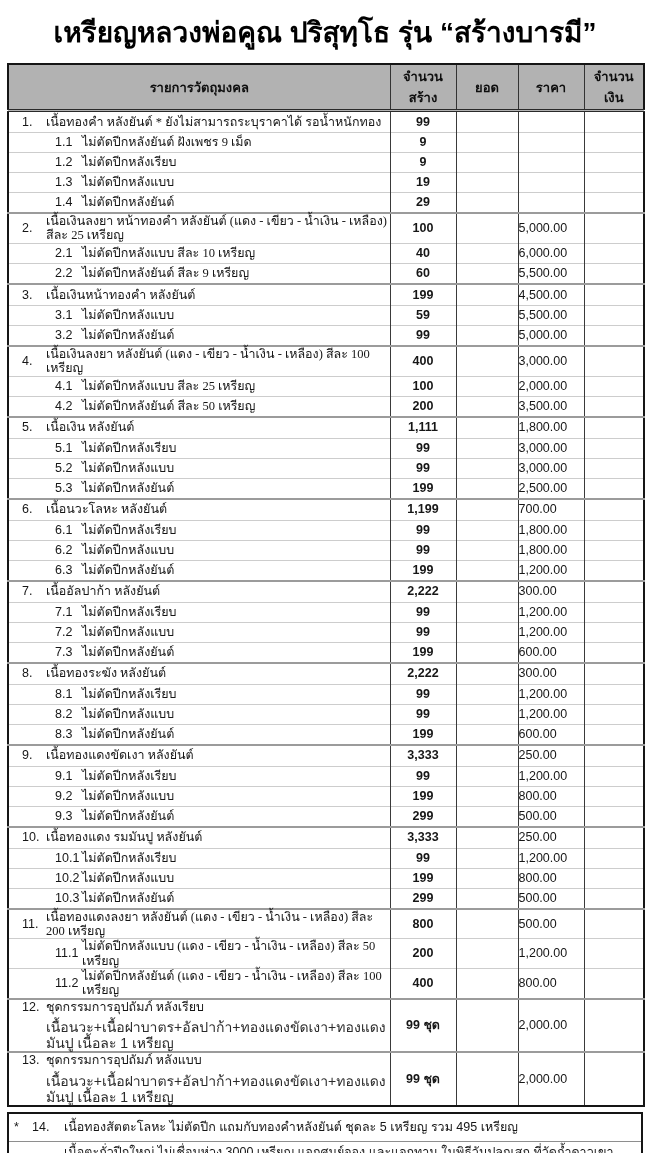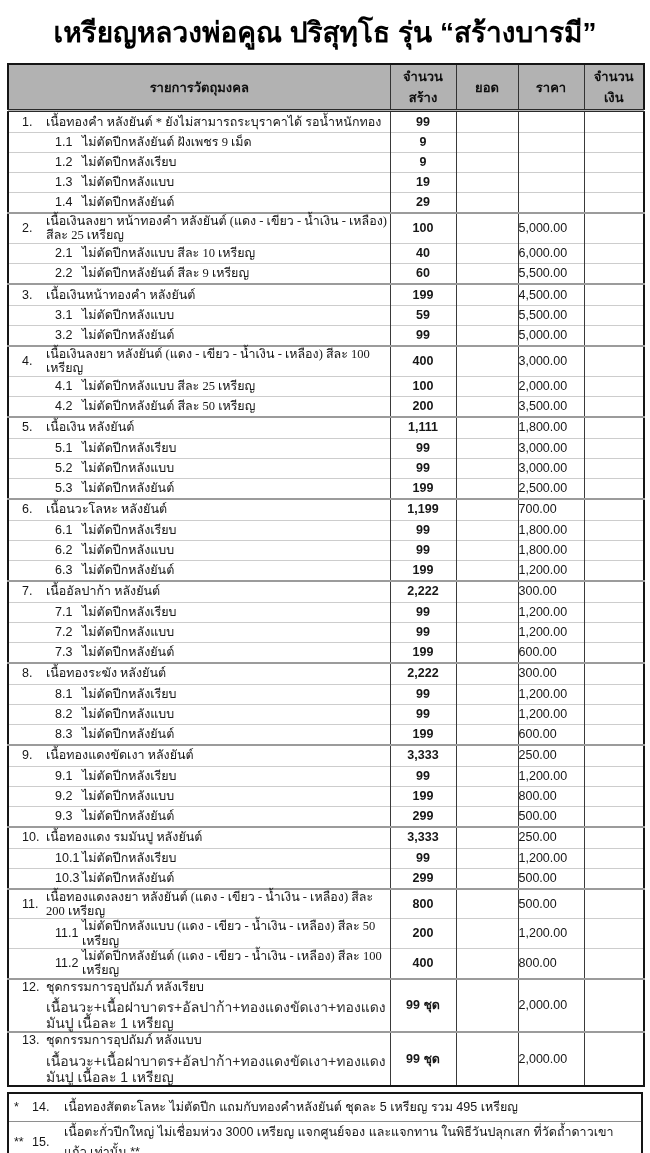--- a/index.html
+++ b/index.html
@@ -526,20 +526,32 @@
           </div>
         </td>
         <td class="c-qty">99</td>
         <td class="c-total"></td>
         <td class="c-price">1,200.00</td>
         <td class="c-amount"></td>
       </tr>
       <tr class="sub">
         <td class="c-item">
           <div class="item-line">
+            <span class="num">10.2</span>
+            <span class="lbl">ไม่ตัดปีกหลังแบบ</span>
+          </div>
+        </td>
+        <td class="c-qty">199</td>
+        <td class="c-total"></td>
+        <td class="c-price">800.00</td>
+        <td class="c-amount"></td>
+      </tr>
+      <tr class="sub">
+        <td class="c-item">
+          <div class="item-line">
             <span class="num">10.3</span>
             <span class="lbl">ไม่ตัดปีกหลังยันต์</span>
           </div>
         </td>
         <td class="c-qty">299</td>
         <td class="c-total"></td>
         <td class="c-price">500.00</td>
         <td class="c-amount"></td>
       </tr>
       <tr class="main">

